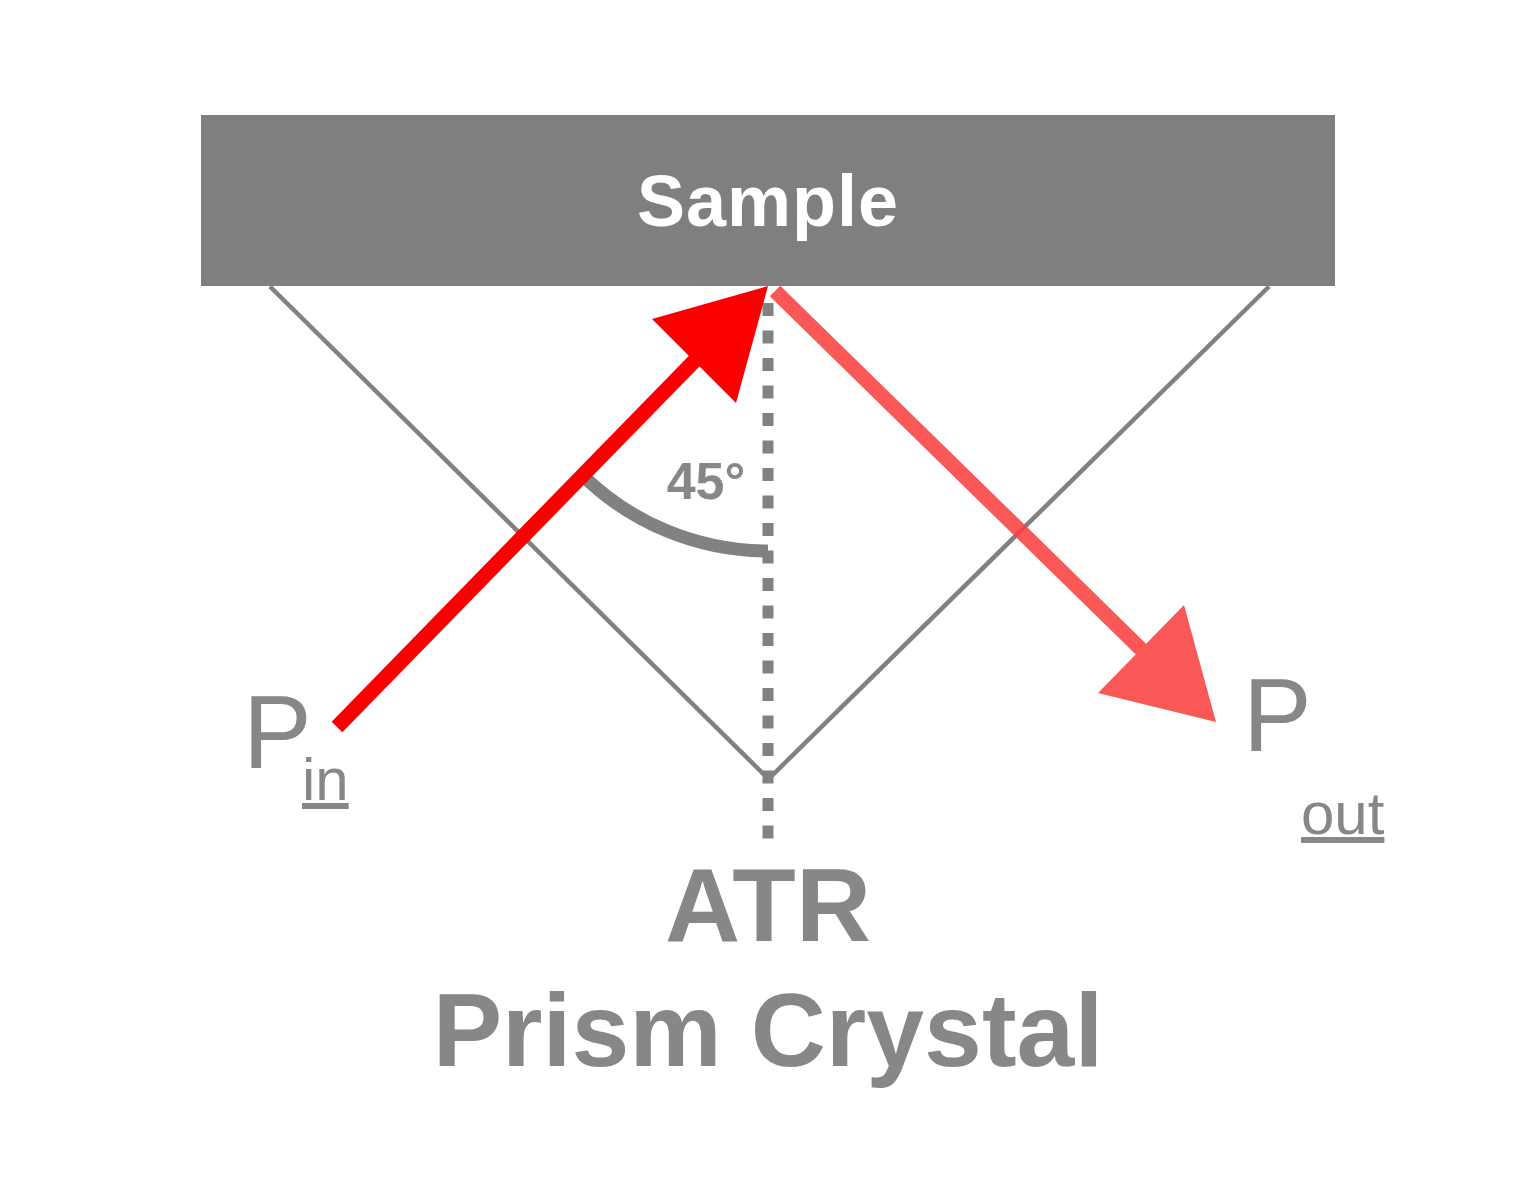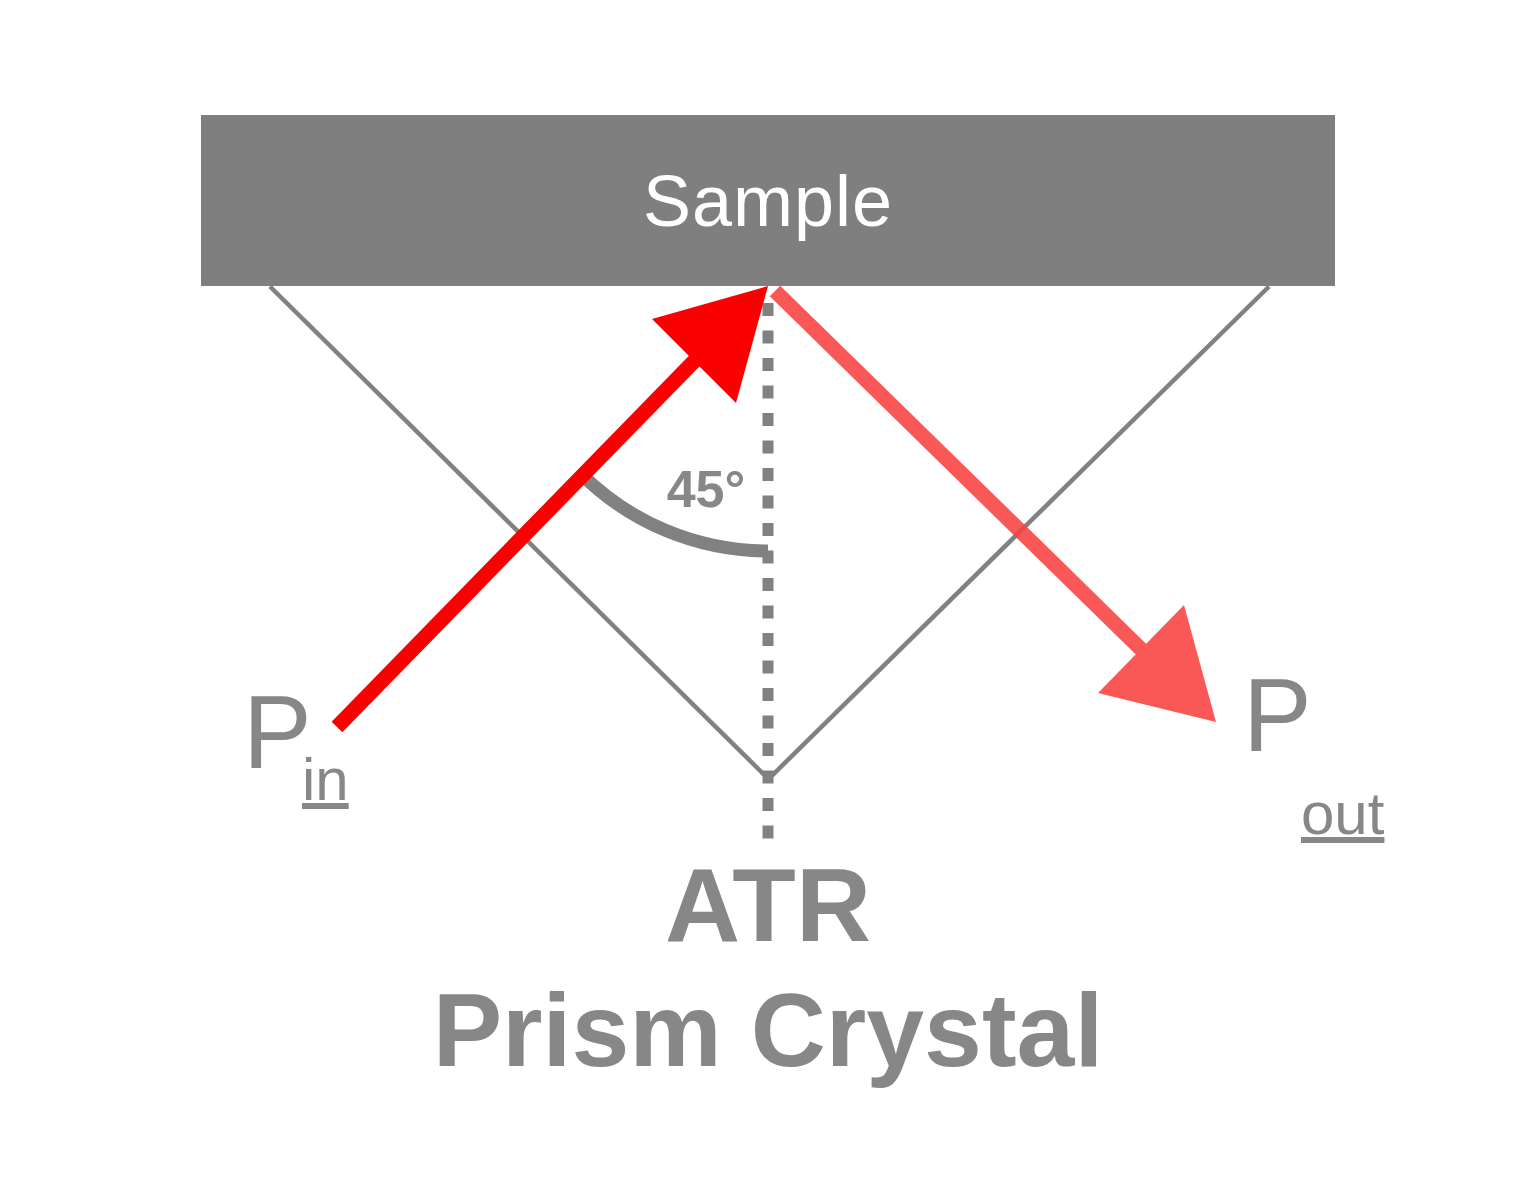--- a/index.html
+++ b/index.html
@@ -20,29 +20,29 @@
   .sample-bar {
     position: absolute;
     left: 201px; top: 115px;
     width: 1134px; height: 171px;
     background: #7f7f7f;
     display: flex; align-items: center; justify-content: center;
   }
   .sample-label {
     color: #ffffff;
     font-size: 72px;
-    font-weight: 400;
+    font-weight: 700;
     letter-spacing: 1px;
     line-height: 1;
   }
   .lbl { position: absolute; line-height: 1; color: #878787; white-space: nowrap; }
   .angle-label {
     left: 638px; top: 455px; width: 136px;
     text-align: center;
-    font-size: 52px; font-weight: 700; margin-top: 8px;
+    font-size: 52px; font-weight: 700;
   }
   .p-main { font-size: 103px; font-weight: 400; }
   .p-sub  { font-size: 60px;  font-weight: 400; text-decoration: underline; }
   .p-in-main  { left: 243px;  top: 681px; }
   .p-in-sub   { left: 302px;  top: 750px; }
   .p-out-main { left: 1243px; top: 664px; }
   .p-out-sub  { left: 1301px; top: 737px; margin-top: 47px; }
   .crystal-line {
     left: 0; width: 1536px;
     text-align: center;

